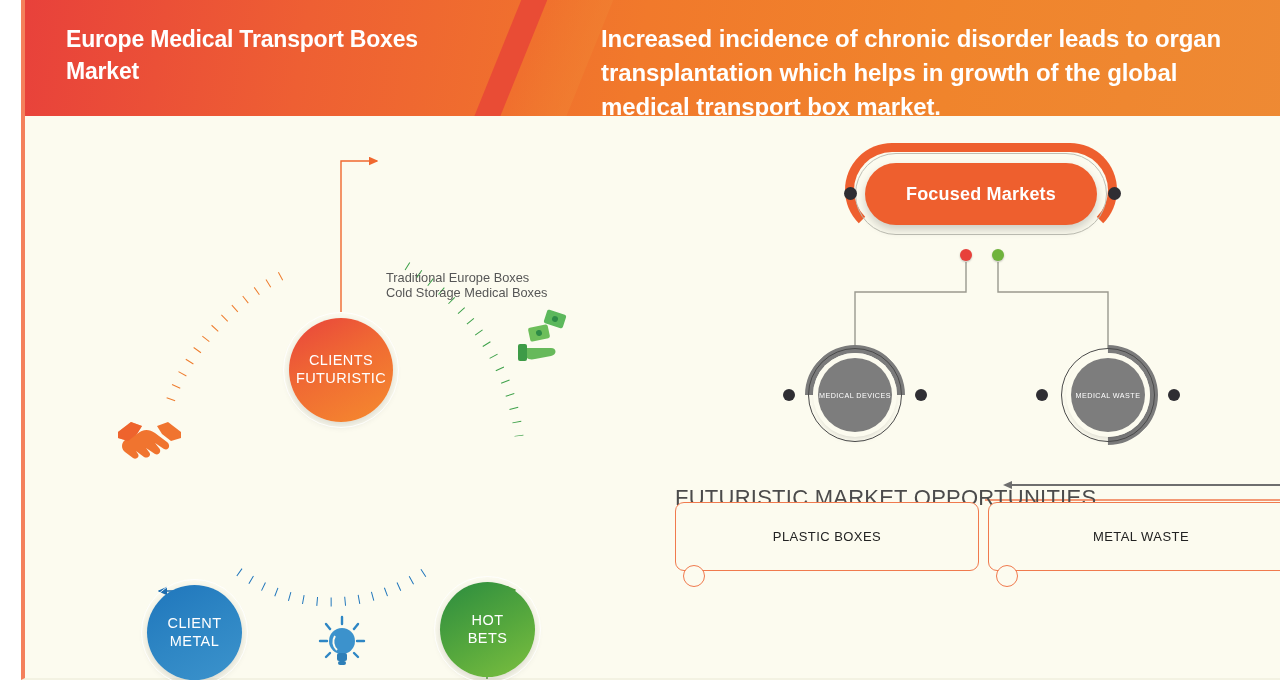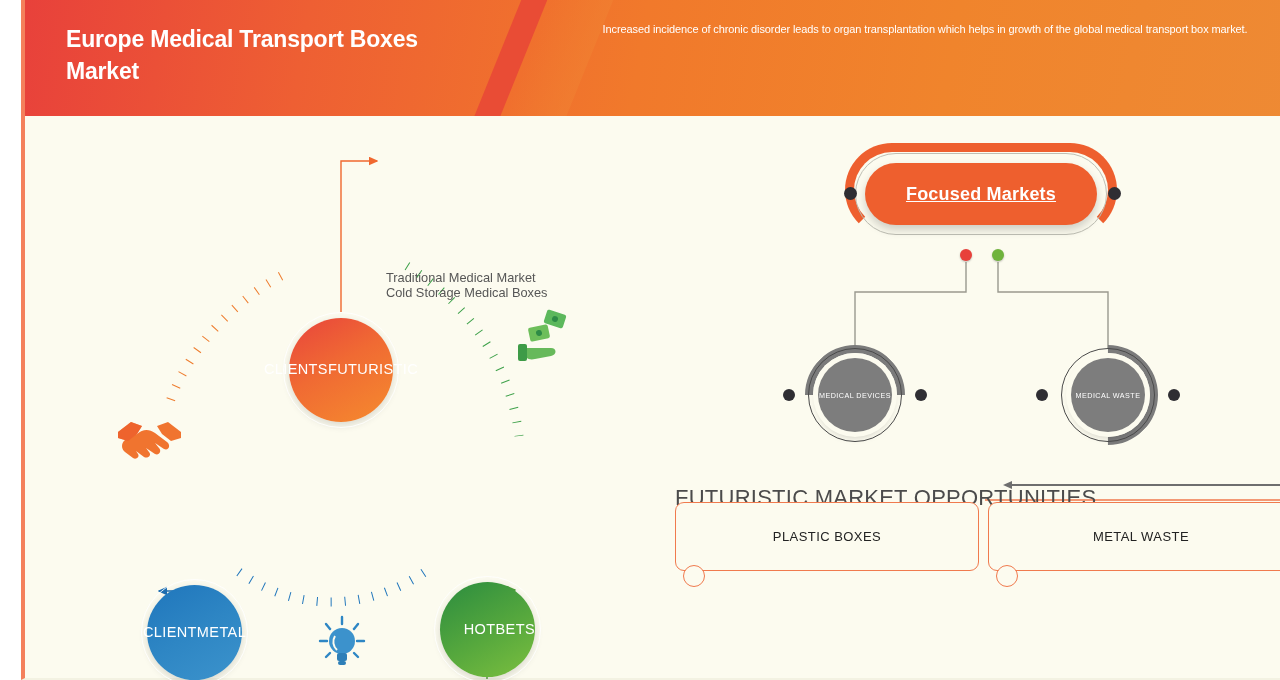--- a/index.html
+++ b/index.html
@@ -42,32 +42,31 @@
     position: absolute; left: 41px; top: 24px;
     width: 430px;
     color: #fff;
     font-size: 23px; font-weight: bold; line-height: 1.38;
     letter-spacing: -0.2px;
   }
   .header-desc {
     position: absolute; left: 576px; top: 22px;
     width: 648px;
     color: #fff;
-    font-size: 11px; font-weight: 400; line-height: 1.42;
+    font-size: 24px; font-weight: 700; line-height: 1.42;
     letter-spacing: -0.1px;
-    text-align: center;
   }
 
   
   .left-panel { position: absolute; left: 0; top: 116px; width: 640px; height: 564px; }
 
   .bubble {
     position: absolute;
     border-radius: 50%;
-    display: flex; flex-direction: row;
+    display: flex; flex-direction: column;
     align-items: center; justify-content: center;
     color: #fff; text-align: center;
     font-size: 14.5px; line-height: 1.22;
     letter-spacing: 0.4px;
   }
   .bubble .ring {
     position: absolute; inset: -6px;
     border-radius: 50%;
     border: 1.3px solid rgba(255,255,255,0.85);
     pointer-events: none;
@@ -79,21 +78,20 @@
   }
   .bubble-focus {
     left: 122px; top: 469px; width: 95px; height: 95px;
     background: linear-gradient(150deg, #1F76BC 0%, #2E86C4 50%, #3C93CC 100%);
     box-shadow: 0 3px 9px rgba(0,0,0,0.14);
   }
   .bubble-hot {
     left: 415px; top: 466px; width: 95px; height: 95px;
     background: linear-gradient(150deg, #2B8C3F 0%, #56A83D 55%, #7CBF3F 100%);
     box-shadow: 0 3px 9px rgba(0,0,0,0.14);
-    justify-content: flex-end;
   }
 
   .leader-list {
     position: absolute;
     font-size: 12.8px; color: #565656; line-height: 1.18;
     white-space: nowrap;
   }
   .list-clients { left: 361px; top: 154px; }
 
   
@@ -113,21 +111,21 @@
     border-radius: 42px;
     border: 1.2px solid #BFBFB4;
   }
   .fm-pill {
     position: absolute; left: 32px; top: 20px;
     width: 232px; height: 62px;
     border-radius: 31px;
     background: #EE5F2E;
     box-shadow: 0 5px 10px rgba(0,0,0,0.18);
     display: flex; align-items: center; justify-content: center;
-    color: #fff; font-size: 18px; font-weight: bold; letter-spacing: 0.2px; text-decoration: underline;
+    color: #fff; font-size: 18px; font-weight: bold; letter-spacing: 0.2px;
   }
   .fm-dot {
     position: absolute; top: 44px; width: 13px; height: 13px;
     border-radius: 50%; background: #2F2E33;
   }
   .fm-dot.left  { left: 11px; }
   .fm-dot.right { left: 275px; }
 
   .mini-dot { position: absolute; width: 12px; height: 12px; border-radius: 50%; box-shadow: 0 1px 2px rgba(0,0,0,.25); }
   .mini-dot.red   { left: 295px; top: 133px; background: #E8403B; }
@@ -225,21 +223,21 @@
 
       <path d="M214,456 C270,496 340,496 400,456" stroke="#2277BC" stroke-width="9" fill="none" stroke-dasharray="1 13" stroke-linecap="butt"></path>
     </svg>
 
     <div class="bubble bubble-clients">
       <span class="ring"></span>
       <span>CLIENTS</span>
       <span>FUTURISTIC</span>
     </div>
     <div class="leader-list list-clients">
-      <div>Traditional Medical Market</div>
+      <div>Traditional Europe Boxes</div>
       <div>Cold Storage Medical Boxes</div>
     </div>
 
     <div class="bubble bubble-focus">
       <span class="ring"></span>
       <span>CLIENT</span>
       <span>METAL</span>
     </div>
 
     <div class="bubble bubble-hot">

